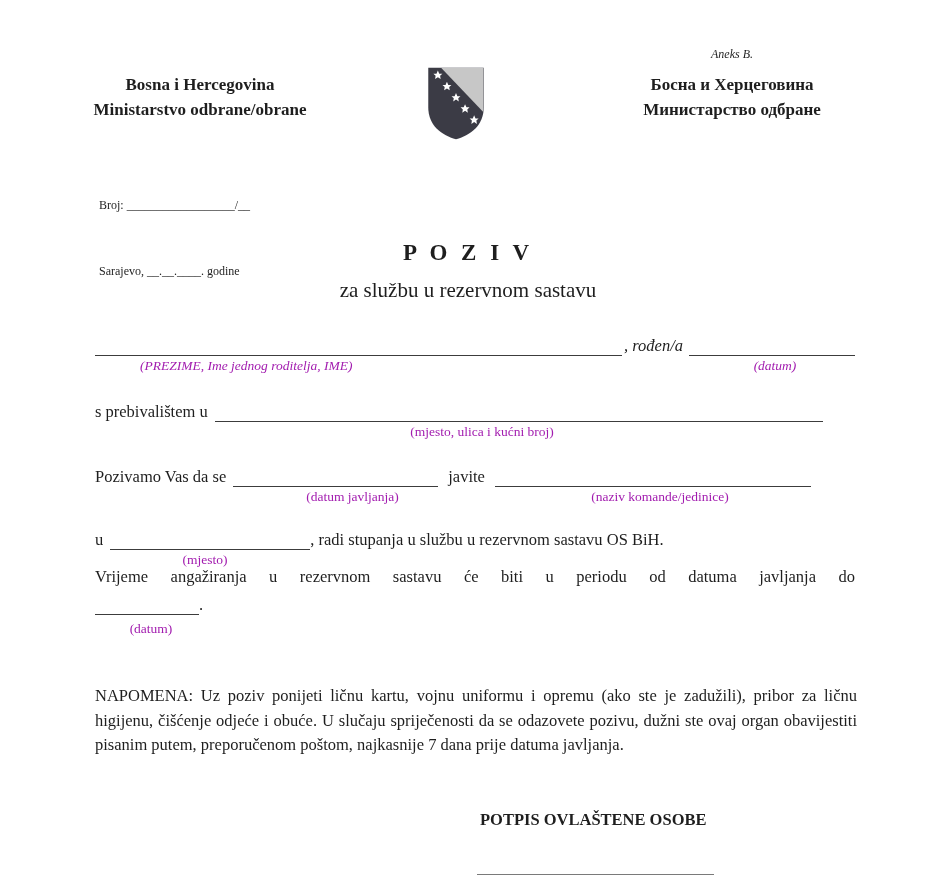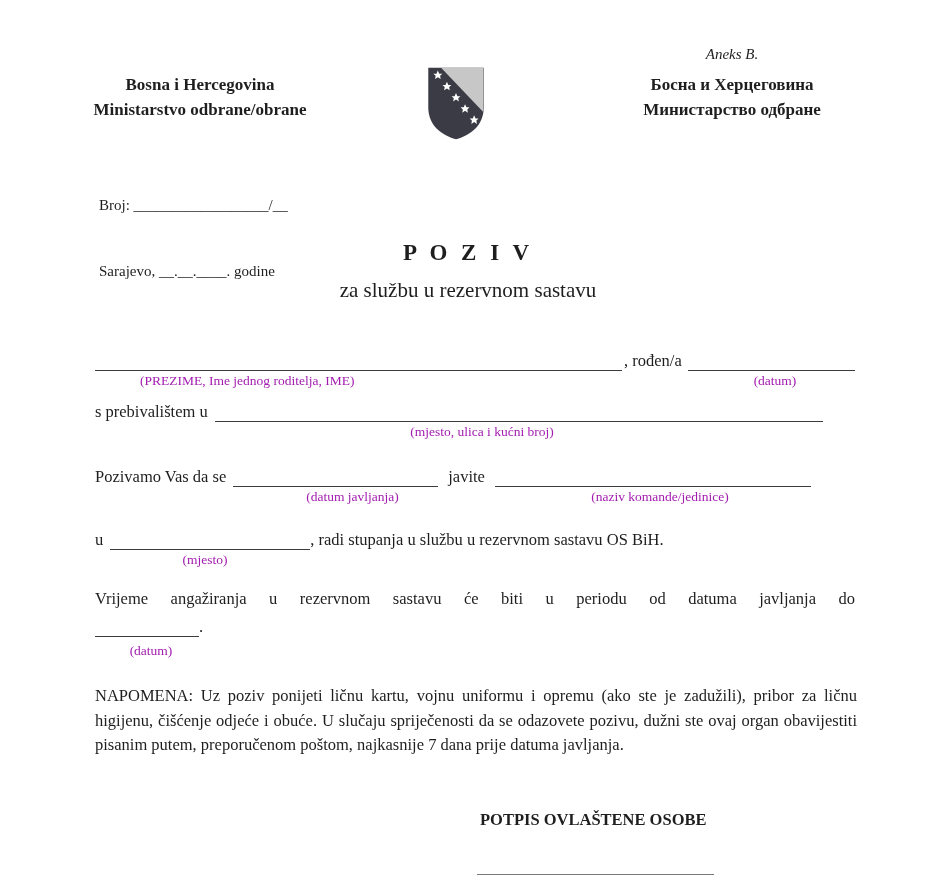--- a/index.html
+++ b/index.html
@@ -9,24 +9,24 @@
   }
   
   .hdr-left {
     position:absolute; left:55px; top:72px; width:290px;
     text-align:center; font-weight:bold; font-size:17px; line-height:25px;
   }
   .hdr-right {
     position:absolute; left:598px; top:42px; width:268px;
     text-align:center; font-size:17px; line-height:25px; font-weight:bold;
   }
-  .annex { font-style:italic; font-weight:normal; font-size:15px; margin-bottom:5px; }
+  .annex { font-style:italic; font-weight:normal; font-size:12px; margin-bottom:5px; }
   .emblem { position:absolute; left:424px; top:64px; width:64px; height:78px; }
   
-  .ref { position:absolute; left:99px; top:150px; font-size:15px; line-height:22px; white-space:pre; }
+  .ref { position:absolute; left:99px; top:150px; font-size:12px; line-height:22px; white-space:pre; }
   
   .title-wrap { position:absolute; left:0; top:240px; width:936px; text-align:center; }
   .title { font-size:23px; font-weight:bold; letter-spacing:4px; }
   .subtitle { font-size:21px; font-weight:normal; margin-top:12px; }
   
   .bodyarea { position:absolute; left:95px; top:336px; width:760px; font-size:16.5px; }
   .frow { position:absolute; left:0; width:760px; }
   .fline { display:flex; align-items:flex-end; }
   .uline { height:19px; border-bottom:1.5px solid #3c3c3c; }
   .cap { position:absolute; top:22px; font-size:13.5px; color:#a21caf; line-height:16px; }
@@ -78,21 +78,21 @@
     <div>Sarajevo, __.__.____. godine</div>
   </div>
 
   <div class="title-wrap">
     <div class="title">P O Z I V</div>
     <div class="subtitle">za službu u rezervnom sastavu</div>
   </div>
 
   <div class="bodyarea">
 
-    <div class="frow" style="top:15px; height:46px;">
+    <div class="frow" style="top:0; height:46px;font-style:italic;">
       <div class="fline">
         <span class="uline" style="width:527px;"></span>
         <span style="margin:0 6px 0 2px;">, rođen/a</span>
         <span class="uline" style="flex:1;"></span>
       </div>
       <span class="cap" style="left:45px;">(PREZIME, Ime jednog roditelja, IME)</span>
       <span class="cap center" style="left:600px; width:160px;">(datum)</span>
     </div>
 
     <div class="frow" style="top:66px; height:46px;">
@@ -116,21 +116,21 @@
 
     <div class="frow" style="top:194px; height:46px;">
       <div class="fline">
         <span>u</span>
         <span class="uline" style="width:200px; margin-left:7px;"></span>
         <span style="margin-left:0;">, radi stupanja u službu u rezervnom sastavu OS BiH.</span>
       </div>
       <span class="cap center" style="left:10px; width:200px;">(mjesto)</span>
     </div>
 
-    <div class="frow" style="top:253px; height:76px;">
+    <div class="frow" style="top:231px; height:76px;">
       <div class="justify-line">Vrijeme angažiranja u rezervnom sastavu će biti u periodu od datuma javljanja do</div>
       <div class="fline" style="margin-top:8px;">
         <span class="uline" style="width:104px;"></span>
         <span>.</span>
       </div>
       <span class="cap center" style="left:6px; width:100px; top:54px;">(datum)</span>
     </div>
 
   </div>
 

